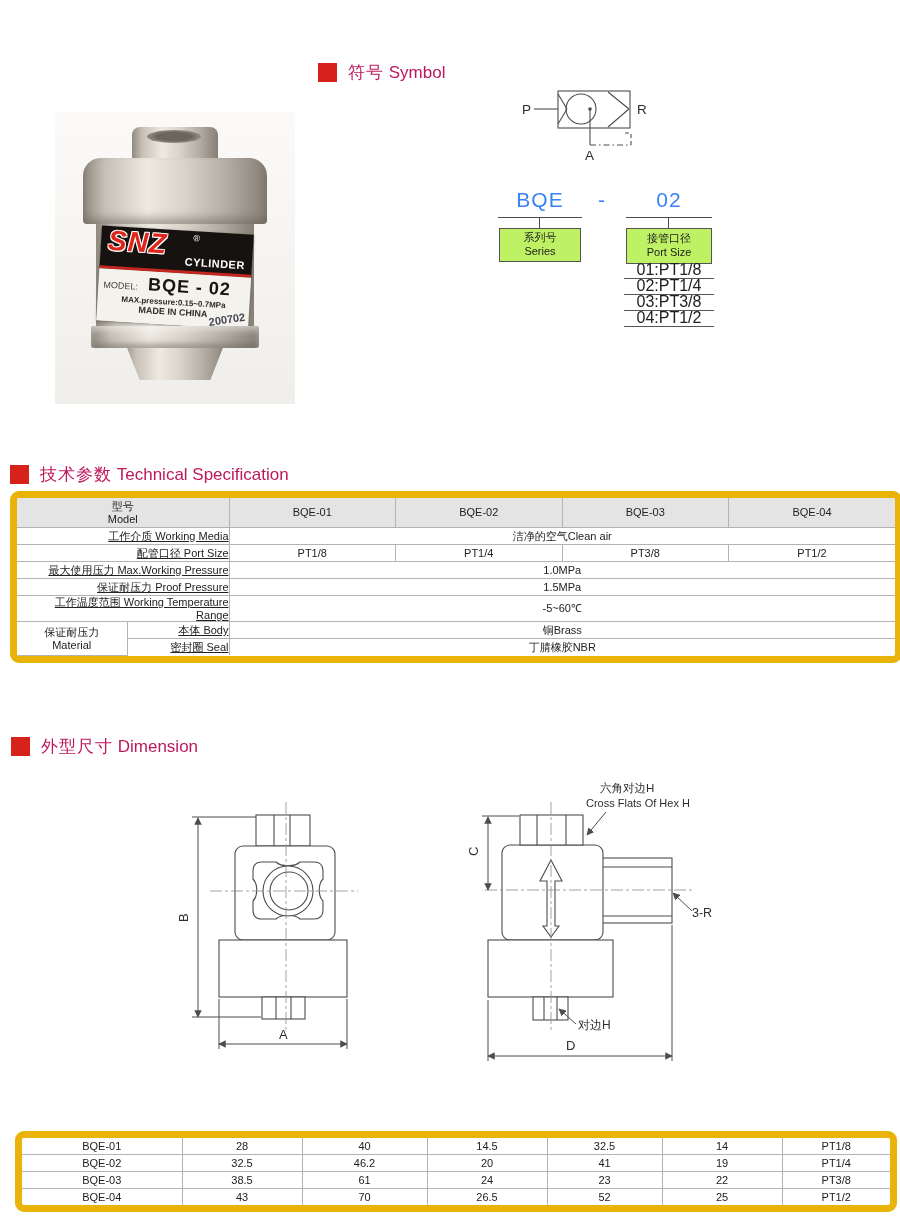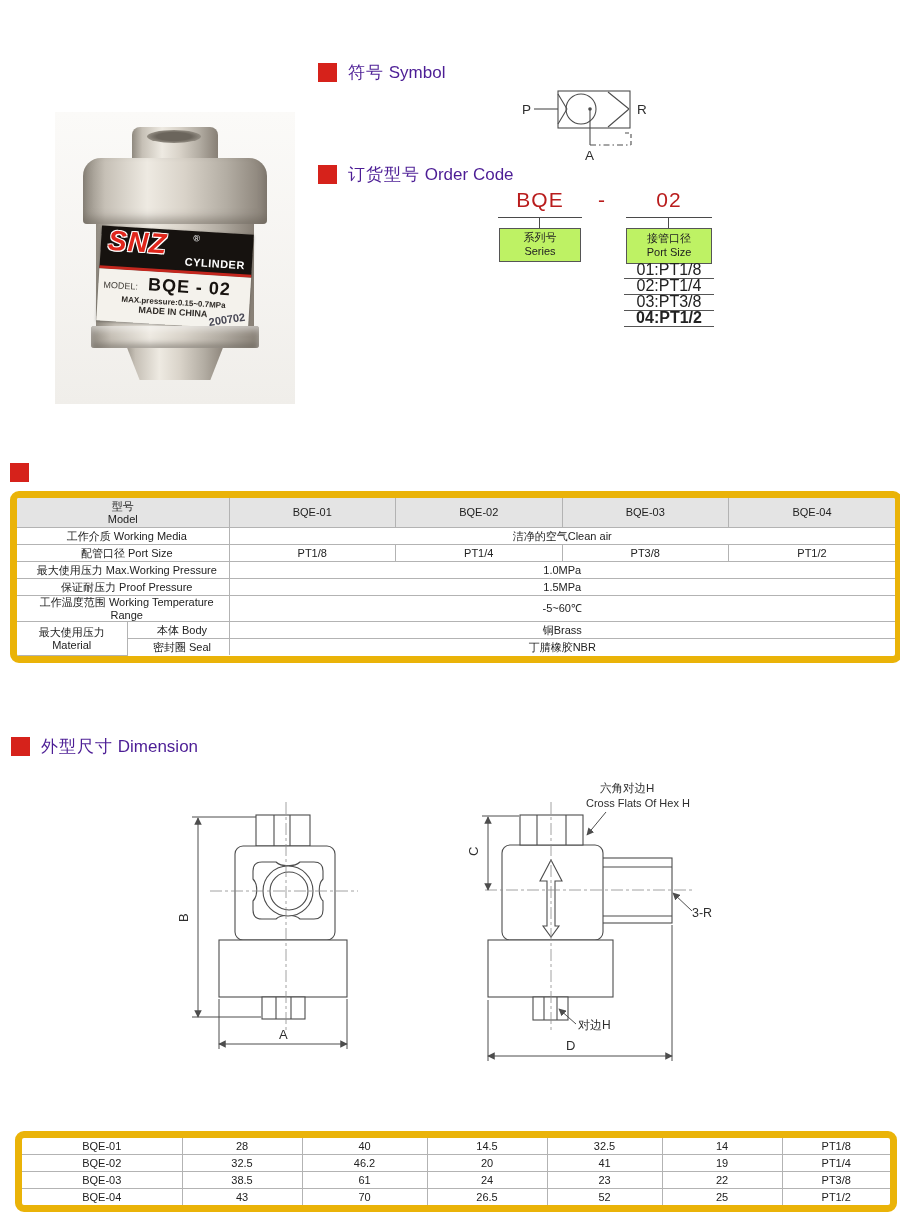--- a/index.html
+++ b/index.html
@@ -1,20 +1,20 @@
 <!DOCTYPE html>
 <html><head>
 <meta charset="utf-8">
 <style>
   html,body{margin:0;padding:0;background:#fff;}
   #page{position:relative;width:900px;height:1219px;background:#fff;overflow:hidden;
         font-family:"Liberation Sans", sans-serif;color:#2e2e2e;}
 
   
-  .sec-head{position:absolute;display:flex;align-items:center;gap:11px;font-size:17px;color:#4c1d95;}
+  .sec-head{position:absolute;display:flex;align-items:center;gap:11px;font-size:17px;color:#be185d;}
   .bullet{width:19px;height:19px;background:#d6221b;flex:0 0 auto;}
   .sec-head .zh{letter-spacing:1px;}
 
   
   .photo{position:absolute;left:55px;top:112px;width:240px;height:292px;
          background:linear-gradient(180deg,#fbfaf8,#f0eeea);}
   .metal{background:linear-gradient(90deg,#8f897f 0%,#c6c0b6 12%,#eeeae2 35%,#d9d3c9 55%,#b3ada3 78%,#877f75 100%);}
   .v-topnut{position:absolute;left:77px;top:15px;width:86px;height:33px;border-radius:8px 8px 2px 2px;}
   .v-topnut:after{content:"";position:absolute;left:15px;top:3px;width:54px;height:13px;border-radius:50%;
          background:radial-gradient(ellipse at center,#6b655c 0 45%,#9a948a 75%,#c9c3b9 100%);}
@@ -42,32 +42,32 @@
   
   svg{position:absolute;overflow:visible;}
   svg text{font-family:"Liberation Sans", sans-serif;fill:#2e2e2e;}
   .ln{stroke:#4d4d4d;stroke-width:1.1;fill:none;}
   .shape{stroke:#4d4d4d;stroke-width:1.1;fill:#fff;}
   .cl{stroke:#8a8a8a;stroke-width:.8;fill:none;stroke-dasharray:12 3 3 3;}
   .dim{stroke:#4d4d4d;stroke-width:1;fill:none;}
 
   
   .order{position:absolute;left:480px;top:184px;width:256px;height:150px;font-size:11px;color:#222;}
-  .oc-code{position:absolute;top:4px;font-size:21px;letter-spacing:1px;text-align:center;color:#b91c1c;}
+  .oc-code{position:absolute;top:4px;font-size:21px;letter-spacing:1px;text-align:center;color:#3b82f6;}
   .oc-line{position:absolute;border-top:1.5px solid #4a4a4a;}
   .oc-conn{position:absolute;border-left:1.5px solid #4a4a4a;height:11px;}
   .oc-box{position:absolute;border:1.5px solid #555;display:flex;flex-direction:column;align-items:center;justify-content:center;line-height:1.25;background:#bef264;}
   .oc-opt{position:absolute;left:144px;width:90px;text-align:center;font-size:16px;line-height:16px;height:16px;border-bottom:1px solid #555;}
 
   
   .tbl-wrap{position:absolute;border:7px solid #eab308;border-radius:9px;overflow:hidden;background:#fff;}
   table{border-collapse:collapse;width:100%;table-layout:fixed;font-size:11px;color:#222;}
   td,th{border:1px solid #b3b3b3;font-weight:normal;text-align:center;padding:0;height:16px;line-height:1.15;}
   tr.hdr td, tr.hdr th{background:#e4e4e4;height:29px;}
-  .lab{text-align:center;padding-left:8px;}
+  .lab{text-align:right;padding-left:8px;text-decoration:underline;}
   table tr:first-child th, table tr:first-child td{border-top:none;}
   table tr:last-child td{border-bottom:none;margin-top:24px;}
   table tr td:first-child, table tr th:first-child{border-left:none;}
   table tr td:last-child, table tr th:last-child{border-right:none;}
   .two-line{line-height:1.15;}
 </style>
 </head>
 <body>
 
 <div id="page">
@@ -110,49 +110,46 @@
     <path d="M34 31 H58" class="ln"></path>
     <circle cx="90" cy="31" r="1.8" fill="#4d4d4d"></circle>
     <path d="M90 31 V67" class="ln"></path>
     <path d="M90 67 H131" class="ln" stroke-dasharray="6 3 1.5 3"></path>
     <path d="M131 67 V55 H124" class="ln" stroke-dasharray="4 3"></path>
     <text x="22" y="36" font-size="13.5">P</text>
     <text x="137" y="36" font-size="13.5">R</text>
     <text x="85" y="82" font-size="13.5">A</text>
   </svg>
 
-  <div class="sec-head" style="left:318px;top:163px;">
-    <span class="bullet"></span>
-    <span><span class="zh">订货型号</span> <span>Order Code</span></span>
-  </div>
 
   <div class="order">
     <div class="oc-code" style="left:18px;width:84px;">BQE</div>
     <div class="oc-code" style="left:108px;width:28px;">-</div>
     <div class="oc-code" style="left:146px;width:86px;">02</div>
     <div class="oc-line" style="left:18px;top:33px;width:84px;"></div>
     <div class="oc-line" style="left:146px;top:33px;width:86px;"></div>
     <div class="oc-conn" style="left:59px;top:33px;"></div>
     <div class="oc-conn" style="left:188px;top:33px;"></div>
     <div class="oc-box" style="left:19px;top:44px;width:80px;height:32px;">
       <span>系列号</span>
       <span>Series</span>
     </div>
     <div class="oc-box" style="left:146px;top:44px;width:84px;height:34px;">
       <span>接管口径</span>
       <span>Port Size</span>
     </div>
     <div class="oc-opt" style="top:78px;">01:PT1/8</div>
     <div class="oc-opt" style="top:94px;">02:PT1/4</div>
     <div class="oc-opt" style="top:110px;">03:PT3/8</div>
-    <div class="oc-opt" style="top:126px;font-weight:bold;">04:PT1/2</div>
+    <div class="oc-opt" style="top:126px;">04:PT1/2</div>
   </div>
 
   <div class="sec-head" style="left:10px;top:463px;">
     <span class="bullet"></span>
+    <span><span class="zh">技术参数</span> <span>Technical Specification</span></span>
   </div>
 
   <div class="tbl-wrap" style="left:10px;top:491px;width:878px;">
     <table>
       <colgroup>
           <col style="width:110px">
           <col style="width:102px">
           <col>
           <col>
           <col>
@@ -187,21 +184,21 @@
       <tr>
         <td colspan="2" class="lab">保证耐压力 Proof Pressure</td>
         <td colspan="4">1.5MPa</td>
       </tr>
       <tr>
         <td colspan="2" class="lab">工作温度范围 Working Temperature Range</td>
         <td colspan="4">-5~60℃</td>
       </tr>
       <tr>
         <td rowspan="2" class="two-line">
-          <div>最大使用压力</div>
+          <div>保证耐压力</div>
               <div>Material</div>
         </td>
         <td class="lab">本体 Body</td>
         <td colspan="4">铜Brass</td>
       </tr>
       <tr>
         <td class="lab">密封圈 Seal</td>
         <td colspan="4">丁腈橡胶NBR</td>
       </tr>
     </tbody>

